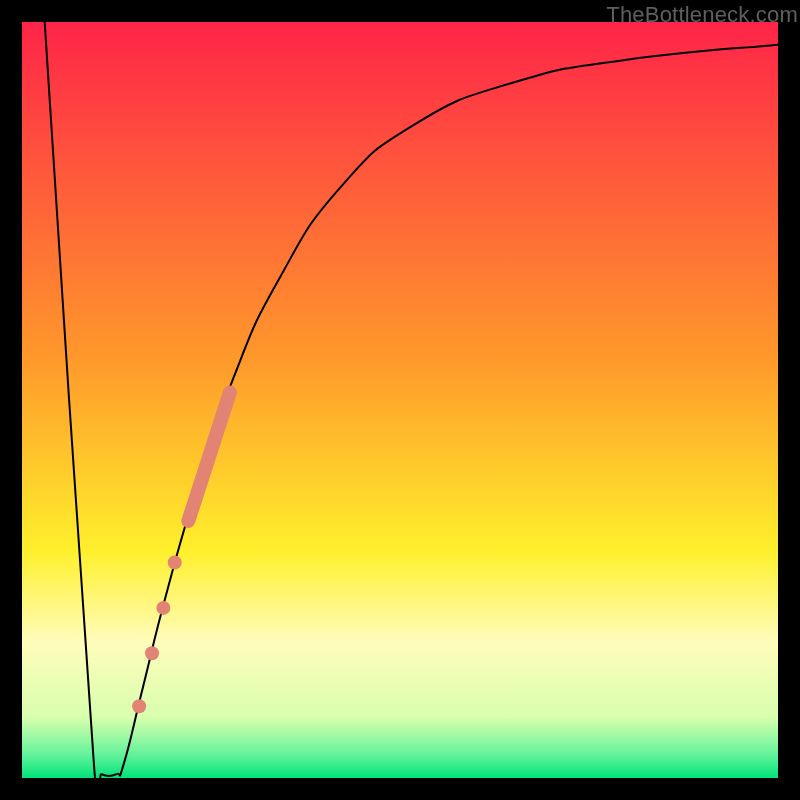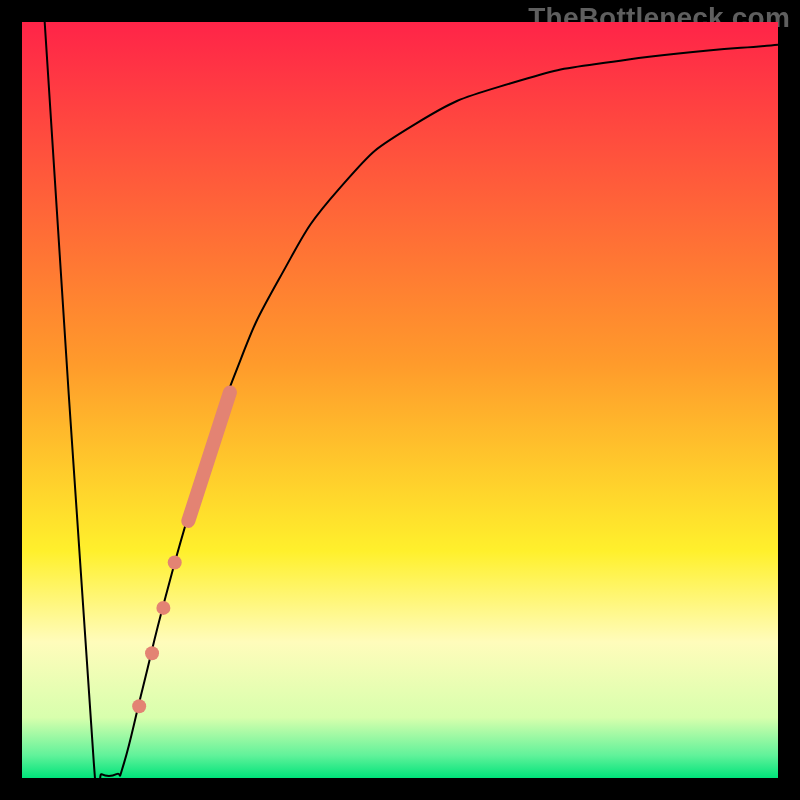--- a/index.html
+++ b/index.html
@@ -22,24 +22,24 @@
     position: absolute;
     top: 22px;
     left: 22px;
     width: 756px;
     height: 756px;
     overflow: hidden;
   }
   .watermark {
     position: absolute;
     top: 2px;
-    right: 10px;
+    right: 2px;
     color: #5f5f5f;
-    font-size: 28px;
-    font-weight: 700;
+    font-size: 22px;
+    font-weight: 400;
     letter-spacing: 0.2px;
   }
   svg { display: block; }
 </style>
 </head>
 <body>
 
 <div class="frame">
 
   <div class="watermark">TheBottleneck.com</div>

